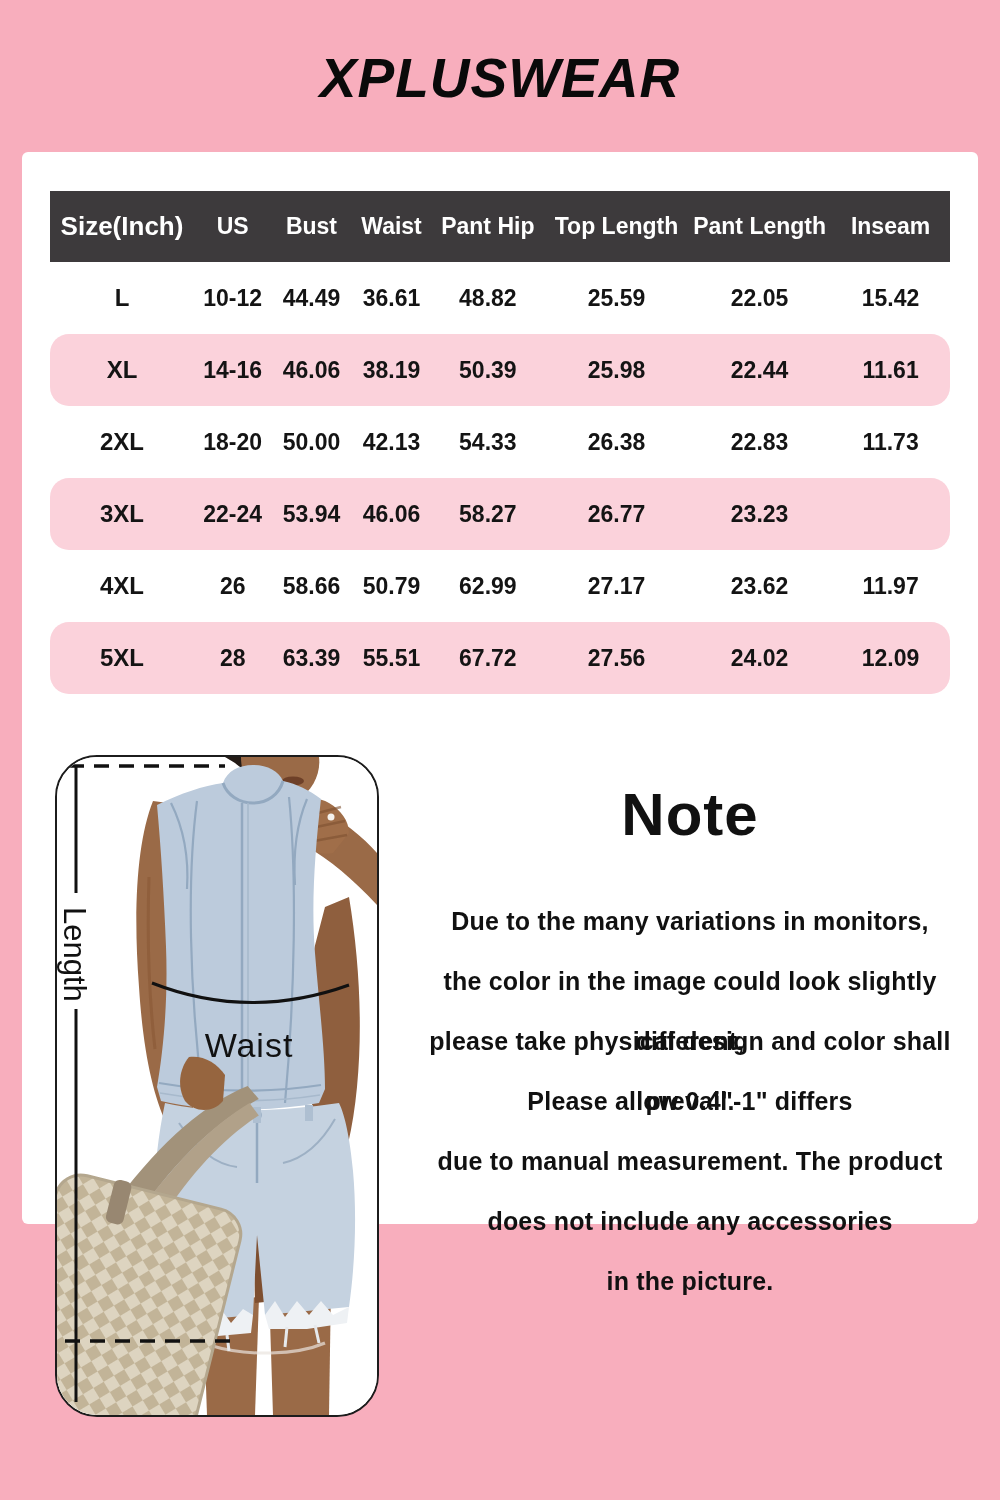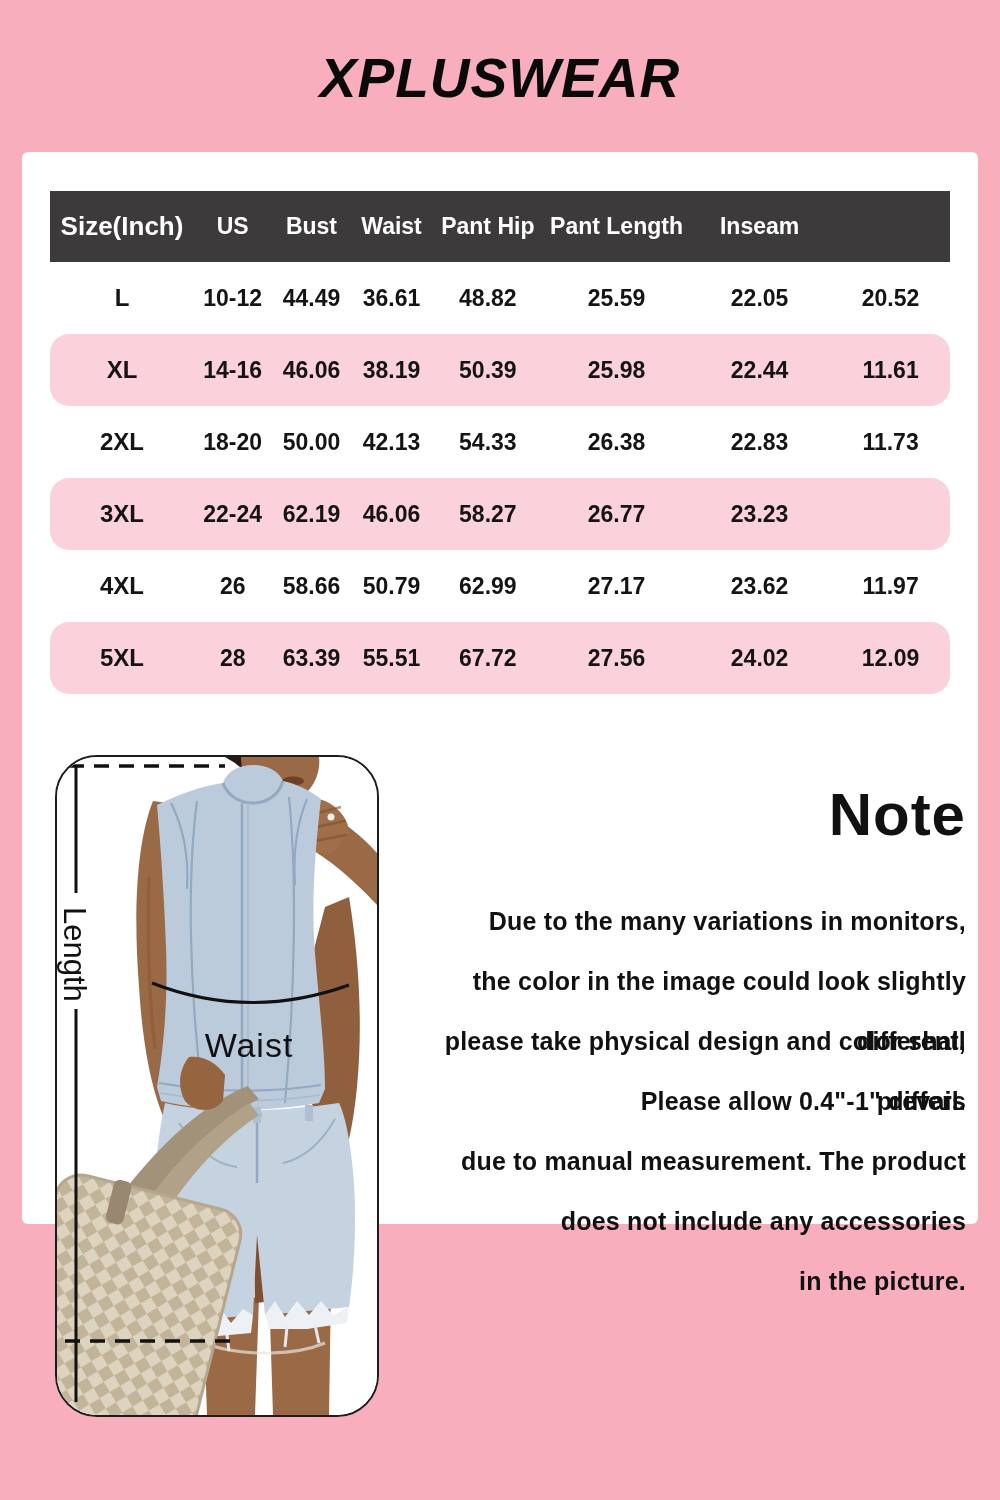--- a/index.html
+++ b/index.html
@@ -40,22 +40,22 @@
   
   .figure{
     position:absolute;left:33px;top:603px;width:320px;height:658px;
     border:2px solid #1c1c1c;border-radius:42px;overflow:hidden;
     background:#ffffff;
   }
   .figure svg{display:block;width:320px;height:658px;}
   svg text{font-family:"Liberation Sans",sans-serif;}
   
   .note{
-    position:absolute;left:344px;top:628px;width:600px;
-    text-align:right;color:#111111;
+    position:absolute;left:368px;top:628px;width:600px;
+    text-align:center;color:#111111;
   }
   .note-title{font-size:60px;font-weight:800;letter-spacing:1px;}
   .note-body{margin-top:42px;}
   .note-body p{
     margin:0;height:60px;line-height:60px;
     font-size:25px;font-weight:bold;letter-spacing:0.2px;
   }
 </style>
 </head>
 <body>
@@ -66,33 +66,34 @@
 
   <div class="panel">
 
     <div class="size-table">
       <div class="row thead">
         <div class="c0">Size(Inch)</div>
         <div>US</div>
         <div>Bust</div>
         <div>Waist</div>
         <div>Pant Hip</div>
+        <div>Top Length</div>
         <div>Pant Length</div>
         <div>Inseam</div>
       </div>
 
       <div class="row trow">
         <div class="c0">L</div>
         <div>10-12</div>
         <div>44.49</div>
         <div>36.61</div>
         <div>48.82</div>
         <div>25.59</div>
         <div>22.05</div>
-        <div>20.52</div>
+        <div>15.42</div>
       </div>
 
       <div class="row trow alt">
         <div class="c0">XL</div>
         <div>14-16</div>
         <div>46.06</div>
         <div>38.19</div>
         <div>50.39</div>
         <div>25.98</div>
         <div>22.44</div>
@@ -106,21 +107,21 @@
         <div>42.13</div>
         <div>54.33</div>
         <div>26.38</div>
         <div>22.83</div>
         <div>11.73</div>
       </div>
 
       <div class="row trow alt">
         <div class="c0">3XL</div>
         <div>22-24</div>
-        <div>62.19</div>
+        <div>53.94</div>
         <div>46.06</div>
         <div>58.27</div>
         <div>26.77</div>
         <div>23.23</div>
       </div>
 
       <div class="row trow">
         <div class="c0">4XL</div>
         <div>26</div>
         <div>58.66</div>

